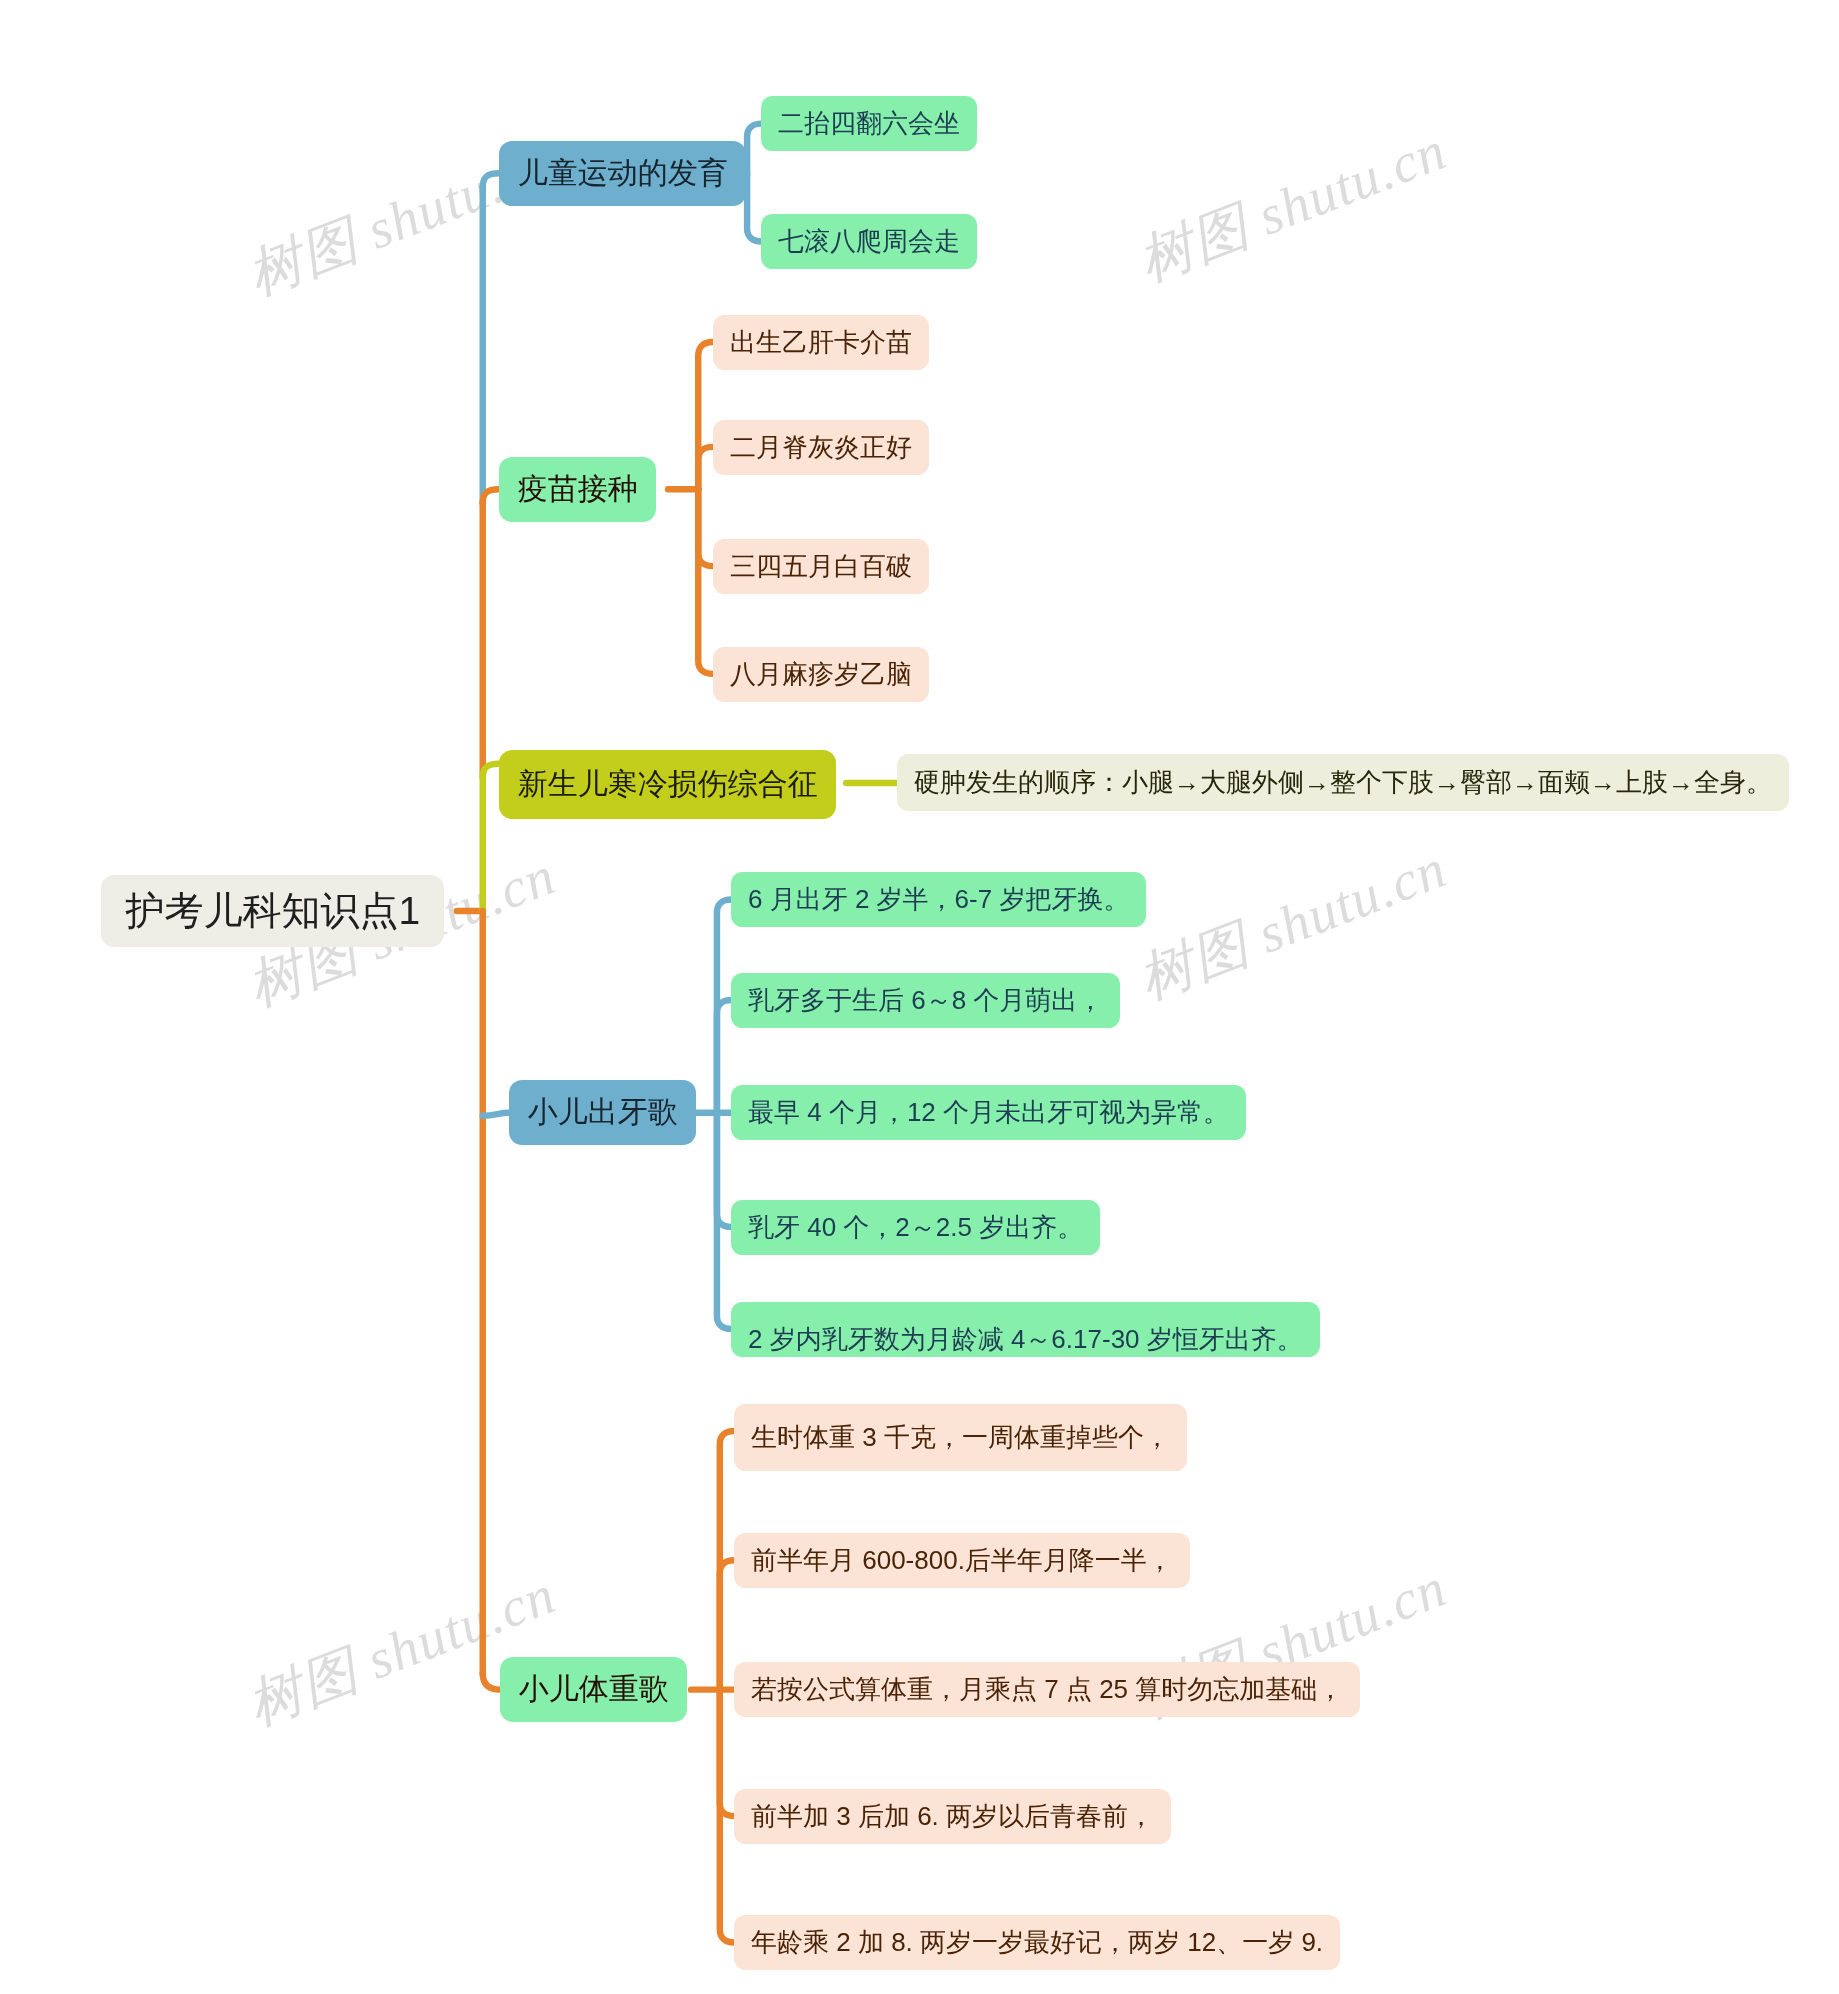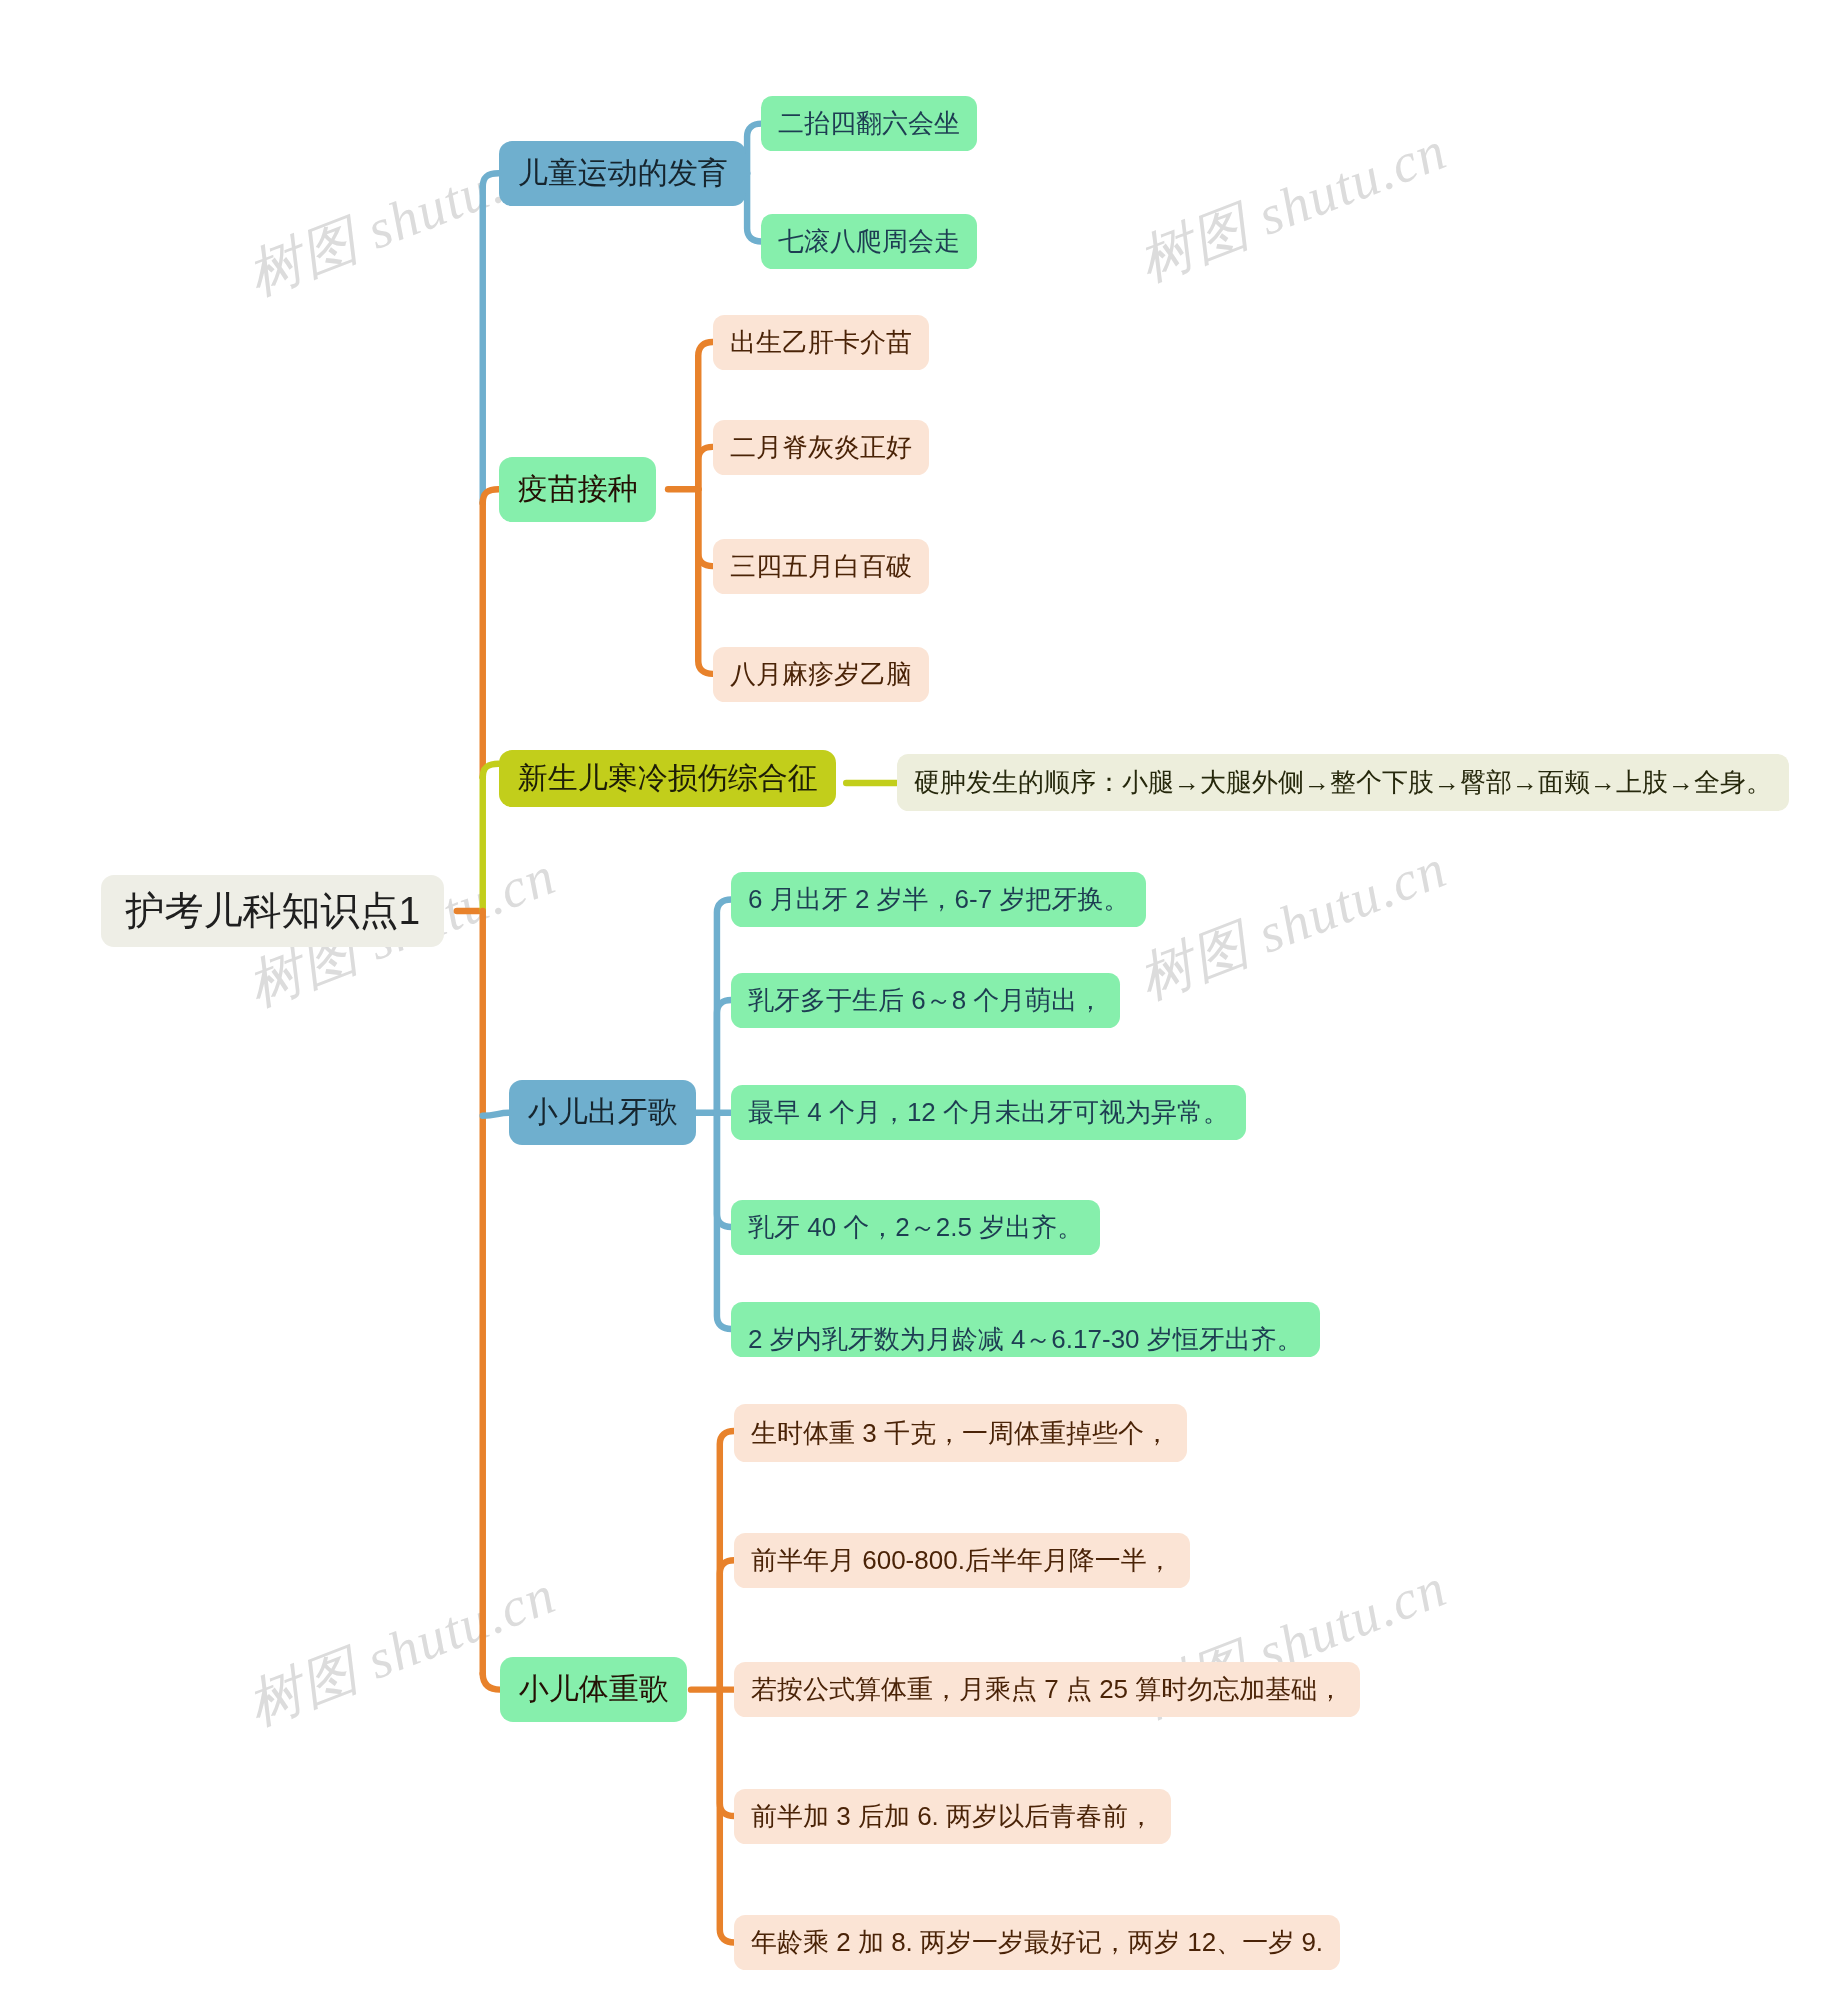--- a/index.html
+++ b/index.html
@@ -134,21 +134,21 @@
   <div class="node leaf-orange" style="left:713px;top:420px;height:55px;">
     <span>二月脊灰炎正好</span>
   </div>
   <div class="node leaf-orange" style="left:713px;top:539px;height:55px;">
     <span>三四五月白百破</span>
   </div>
   <div class="node leaf-orange" style="left:713px;top:647px;height:55px;">
     <span>八月麻疹岁乙脑</span>
   </div>
 
-  <div class="node b3" style="left:499px;top:750px;height:57px;">
+  <div class="node b3" style="left:499px;top:750px;height:69px;">
     <span>新生儿寒冷损伤综合征</span>
   </div>
   <div class="node leaf-green" style="left:897px;top:754px;height:57px;justify-content:flex-end;">
     <span>硬肿发生的顺序：小腿→大腿外侧→整个下肢→臀部→面颊→上肢→全身。</span>
   </div>
 
   <div class="node b1" style="left:509px;top:1080px;height:65px;">
     <span>小儿出牙歌</span>
   </div>
   <div class="node leaf-blue" style="left:731px;top:872px;height:55px;">
@@ -163,21 +163,21 @@
   <div class="node leaf-blue" style="left:731px;top:1200px;height:55px;">
     <span>乳牙 40 个，2～2.5 岁出齐。</span>
   </div>
   <div class="node leaf-blue" style="left:731px;top:1302px;height:55px;align-items:flex-end;">
     <span>2 岁内乳牙数为月龄减 4～6.17-30 岁恒牙出齐。</span>
   </div>
 
   <div class="node b2" style="left:500px;top:1657px;height:65px;">
     <span>小儿体重歌</span>
   </div>
-  <div class="node leaf-orange" style="left:734px;top:1404px;height:58px;">
+  <div class="node leaf-orange" style="left:734px;top:1404px;height:67px;">
     <span>生时体重 3 千克，一周体重掉些个，</span>
   </div>
   <div class="node leaf-orange" style="left:734px;top:1533px;height:55px;">
     <span>前半年月 600-800.后半年月降一半，</span>
   </div>
   <div class="node leaf-orange" style="left:734px;top:1662px;height:55px;">
     <span>若按公式算体重，月乘点 7 点 25 算时勿忘加基础，</span>
   </div>
   <div class="node leaf-orange" style="left:734px;top:1789px;height:55px;">
     <span>前半加 3 后加 6. 两岁以后青春前，</span>

